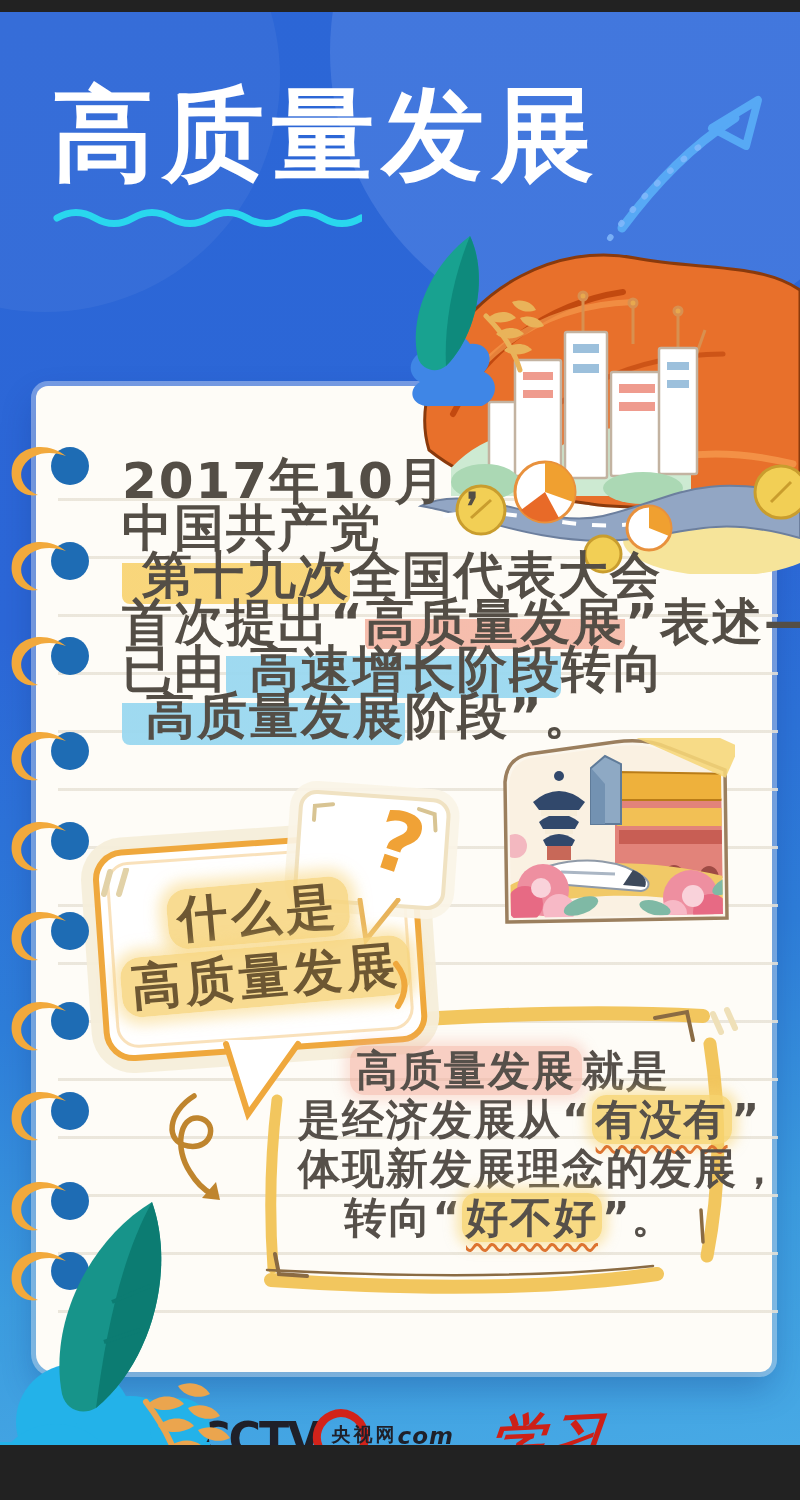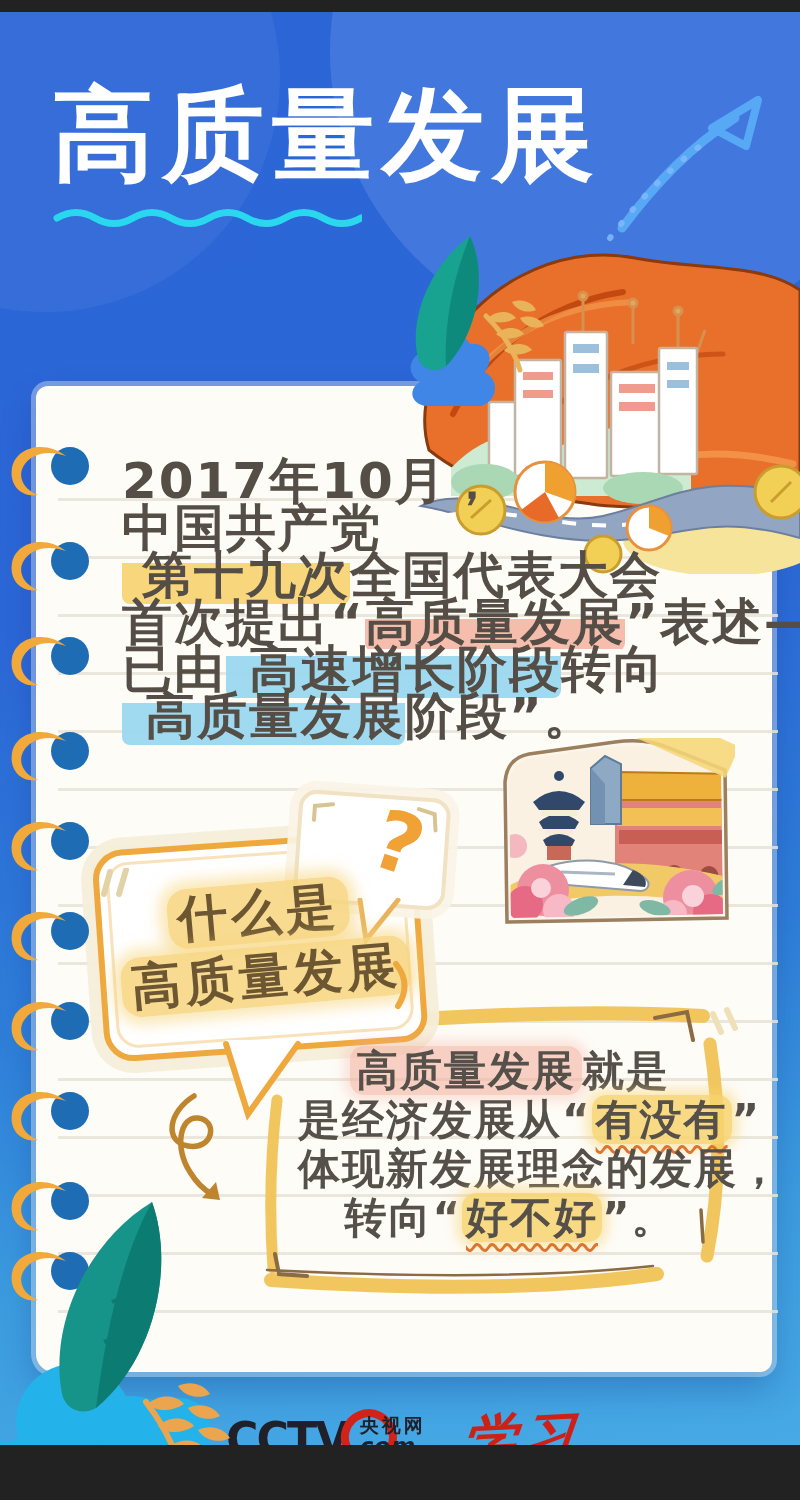--- a/index.html
+++ b/index.html
@@ -70,21 +70,21 @@
   .ans-gold{ background:rgba(247,211,112,.85); border-radius:14px; padding:0 4px;
     box-shadow:0 0 12px 6px rgba(247,211,112,.5);
     text-decoration:underline wavy #dd7430 3px; text-underline-offset:11px; }
 
   
   .footer{ position:absolute; left:0; top:1390px; width:800px; display:flex; justify-content:center;
     align-items:center; gap:30px; z-index:3; }
   .cctv-logo{ display:flex; align-items:center; }
   .cctv-word{ font-size:47px; font-weight:900; color:#1f2029; letter-spacing:-2px; transform:scaleX(.94); }
   .swoosh{ margin:-6px -38px 0 -16px; position:relative; z-index:1; }
-  .cctv-col{ display:flex; flex-direction:column; line-height:1; position:relative; z-index:2; margin-top:-4px; }
+  .cctv-col{ display:flex; line-height:1; position:relative; z-index:2; margin-top:-4px; }
   .cctv-cn{ font-size:19px; color:#1f2029; font-weight:700; letter-spacing:3px; }
   .cctv-com{ font-size:23px; color:#1f2029; font-weight:700; letter-spacing:1px;font-style:italic; }
   .wordmark{ font-size:50px; font-weight:900; color:#cd2017; letter-spacing:4px; display:flex; align-items:center; }
   .wordmark .cal{ font-style:italic; transform:skewX(-9deg) rotate(-3deg); font-size:54px; margin-left:6px; }
 </style>
 </head>
 <body>
 
 <div class="poster">
   <div class="bg-circle tl"></div>

